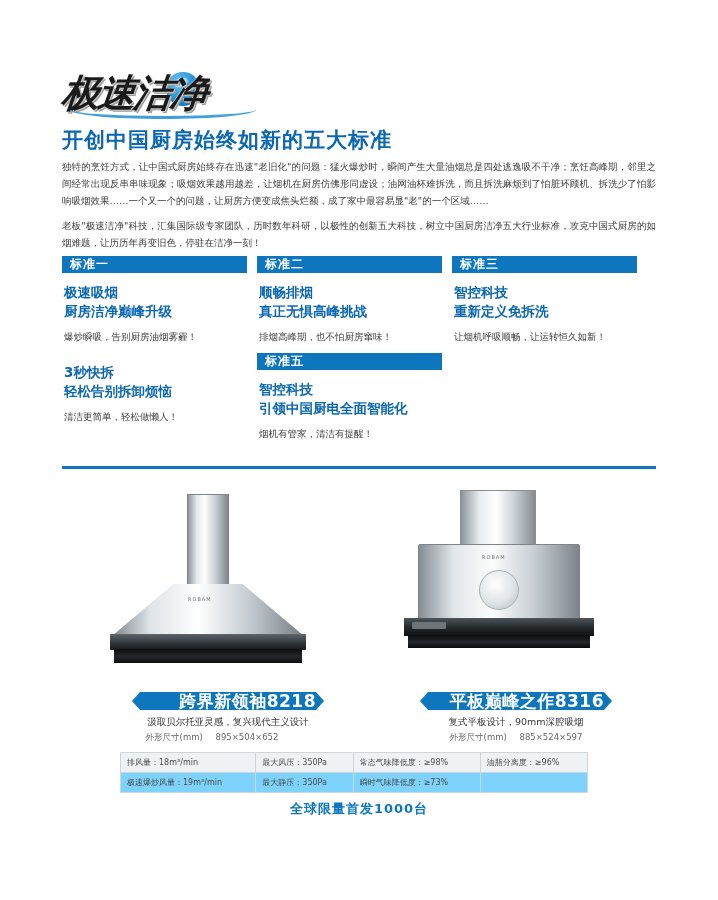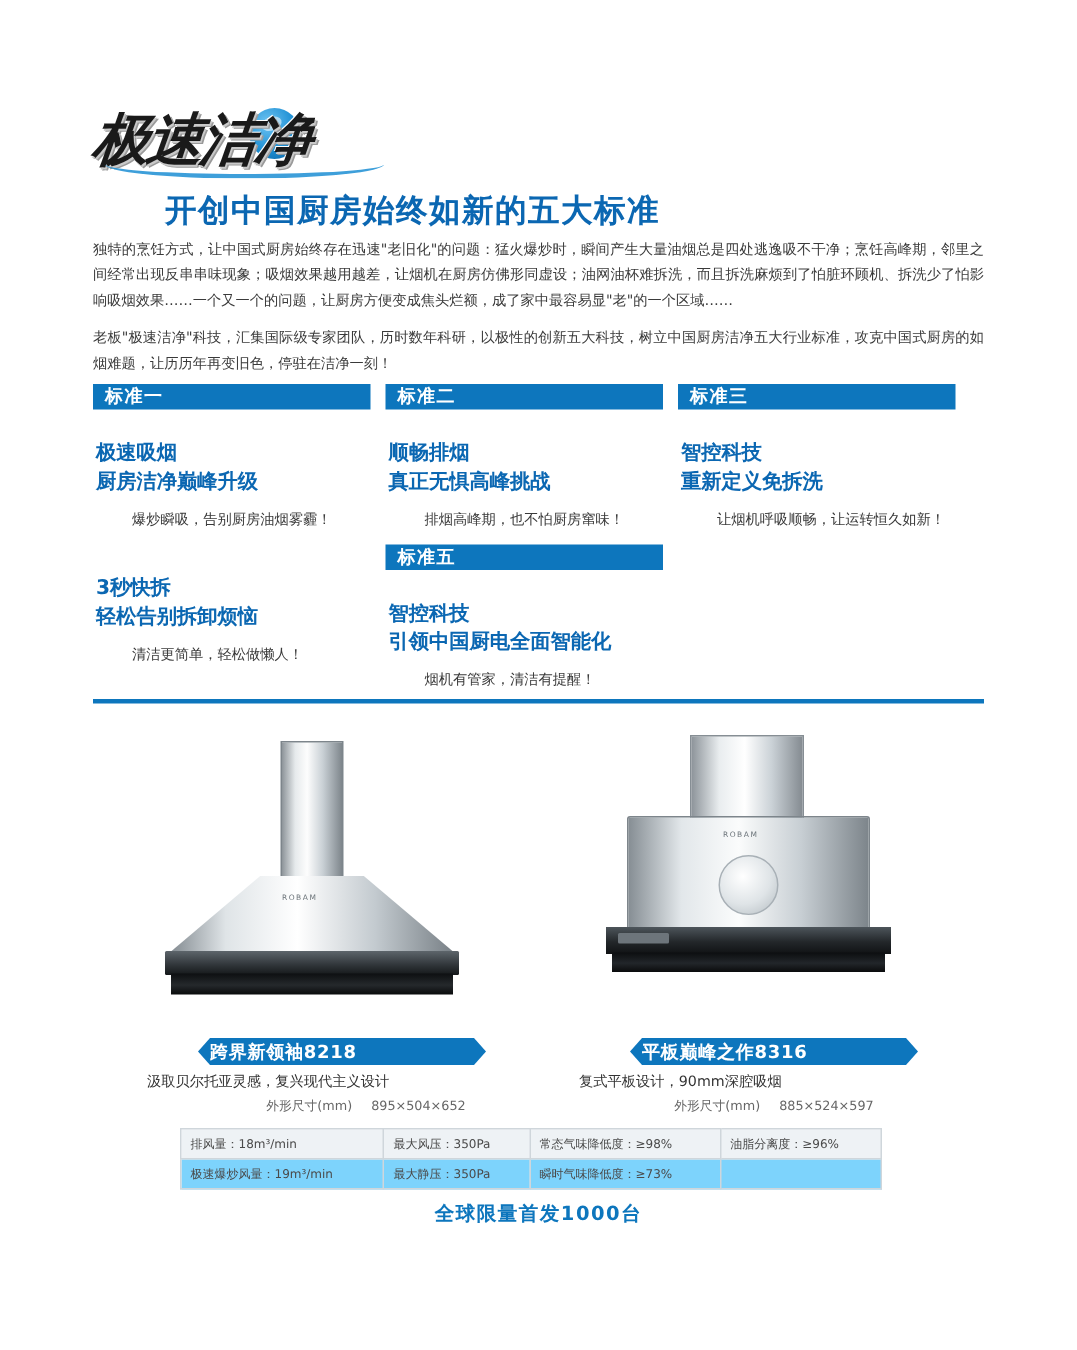--- a/index.html
+++ b/index.html
@@ -84,21 +84,20 @@
 
   
   .headline {
     position: absolute;
     left: 62px;
     top: 126px;
     font-size: 21px;
     font-weight: bold;
     color: #0b67b2;
     letter-spacing: 1px;
-    margin-left: 48px;
   }
 
   
   .body-copy {
     position: absolute;
     left: 62px;
     top: 158px;
     width: 594px;
     font-size: 9.5px;
     line-height: 17px;
@@ -130,28 +129,27 @@
     font-size: 12px;
     font-weight: bold;
     padding: 0 8px;
     letter-spacing: 1px;
   }
   .std-title {
     color: #0b67b2;
     font-size: 13.5px;
     font-weight: bold;
     line-height: 19px;
-    padding: 20px 0 0 2px;
+    padding: 10px 0 0 2px;
   }
   .std-sub {
     color: #3a3a3a;
     font-size: 9.5px;
     line-height: 16px;
     padding: 8px 0 0 2px;
-    margin-left: 24px;
   }
 
   
   .divider {
     position: absolute;
     left: 62px;
     top: 466px;
     width: 594px;
     height: 3px;
     background: #0d76bd;
@@ -289,59 +287,60 @@
     background: linear-gradient(to bottom, #0c0e10 0%, #22262a 55%, #0a0b0c 100%);
   }
 
   
   .namebar {
     position: absolute;
     width: 176px;
     height: 18px;
     background: #0d76bd;
     color: #ffffff;
-    font-size: 12px;
+    font-size: 17px;
     font-weight: bold;
     line-height: 18px;
-    text-align: left;
+    text-align: right;
     letter-spacing: 0.5px;
   }
   .namebar.left { left: 140px; top: 692px; }
   .namebar.right { left: 428px; top: 692px; }
   .namebar::before,
   .namebar::after {
     content: "";
     position: absolute;
     top: 0;
     width: 0;
     height: 0;
     border-top: 9px solid transparent;
     border-bottom: 9px solid transparent;
   }
   .namebar::before { left: -8px; border-right: 8px solid #0d76bd; }
   .namebar::after { right: -8px; border-left: 8px solid #0d76bd; }
 
   .prod-desc {
     position: absolute;
     width: 260px;
+    text-align: center;
     font-size: 9.5px;
     color: #333;
     line-height: 15px;
   }
   .prod-desc.left { left: 98px; top: 714px; }
   .prod-desc.right { left: 386px; top: 714px; }
 
   .prod-dims {
     position: absolute;
     width: 260px;
     text-align: center;
     font-size: 8.5px;
     color: #666;
   }
-  .prod-dims.left { left: 114px; top: 732px; }
+  .prod-dims.left { left: 82px; top: 732px; }
   .prod-dims.right { left: 386px; top: 732px; }
   .prod-dims .lbl { margin-right: 10px; }
 
   
   .spec-table {
     position: absolute;
     left: 120px;
     top: 752px;
     width: 468px;
     border-collapse: collapse;

